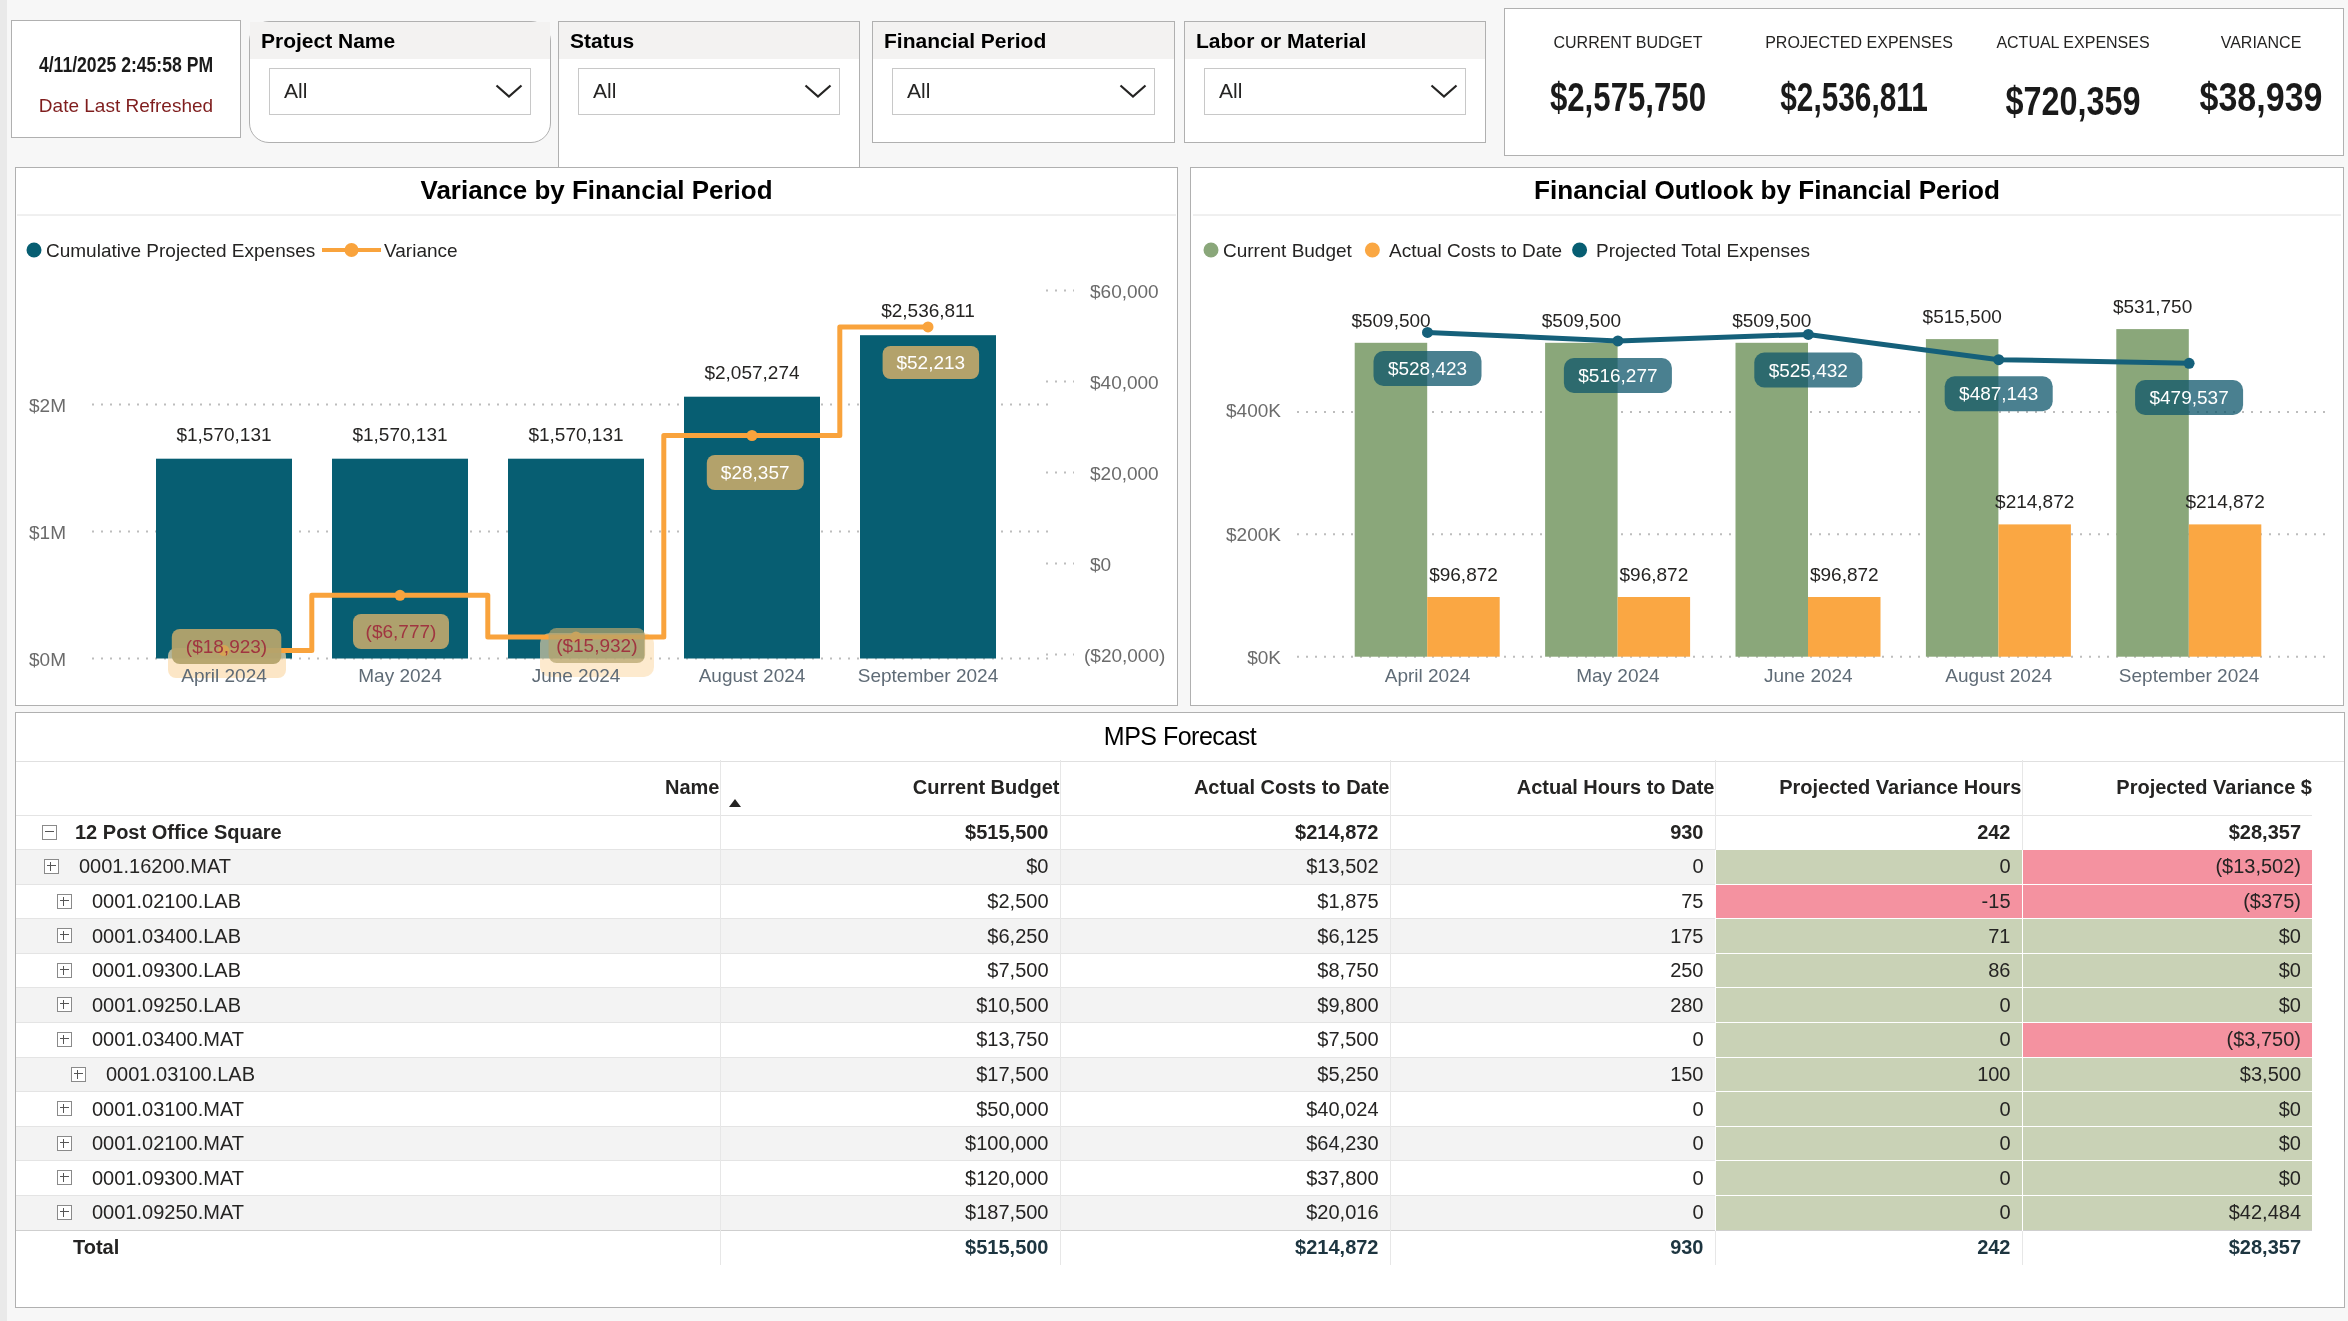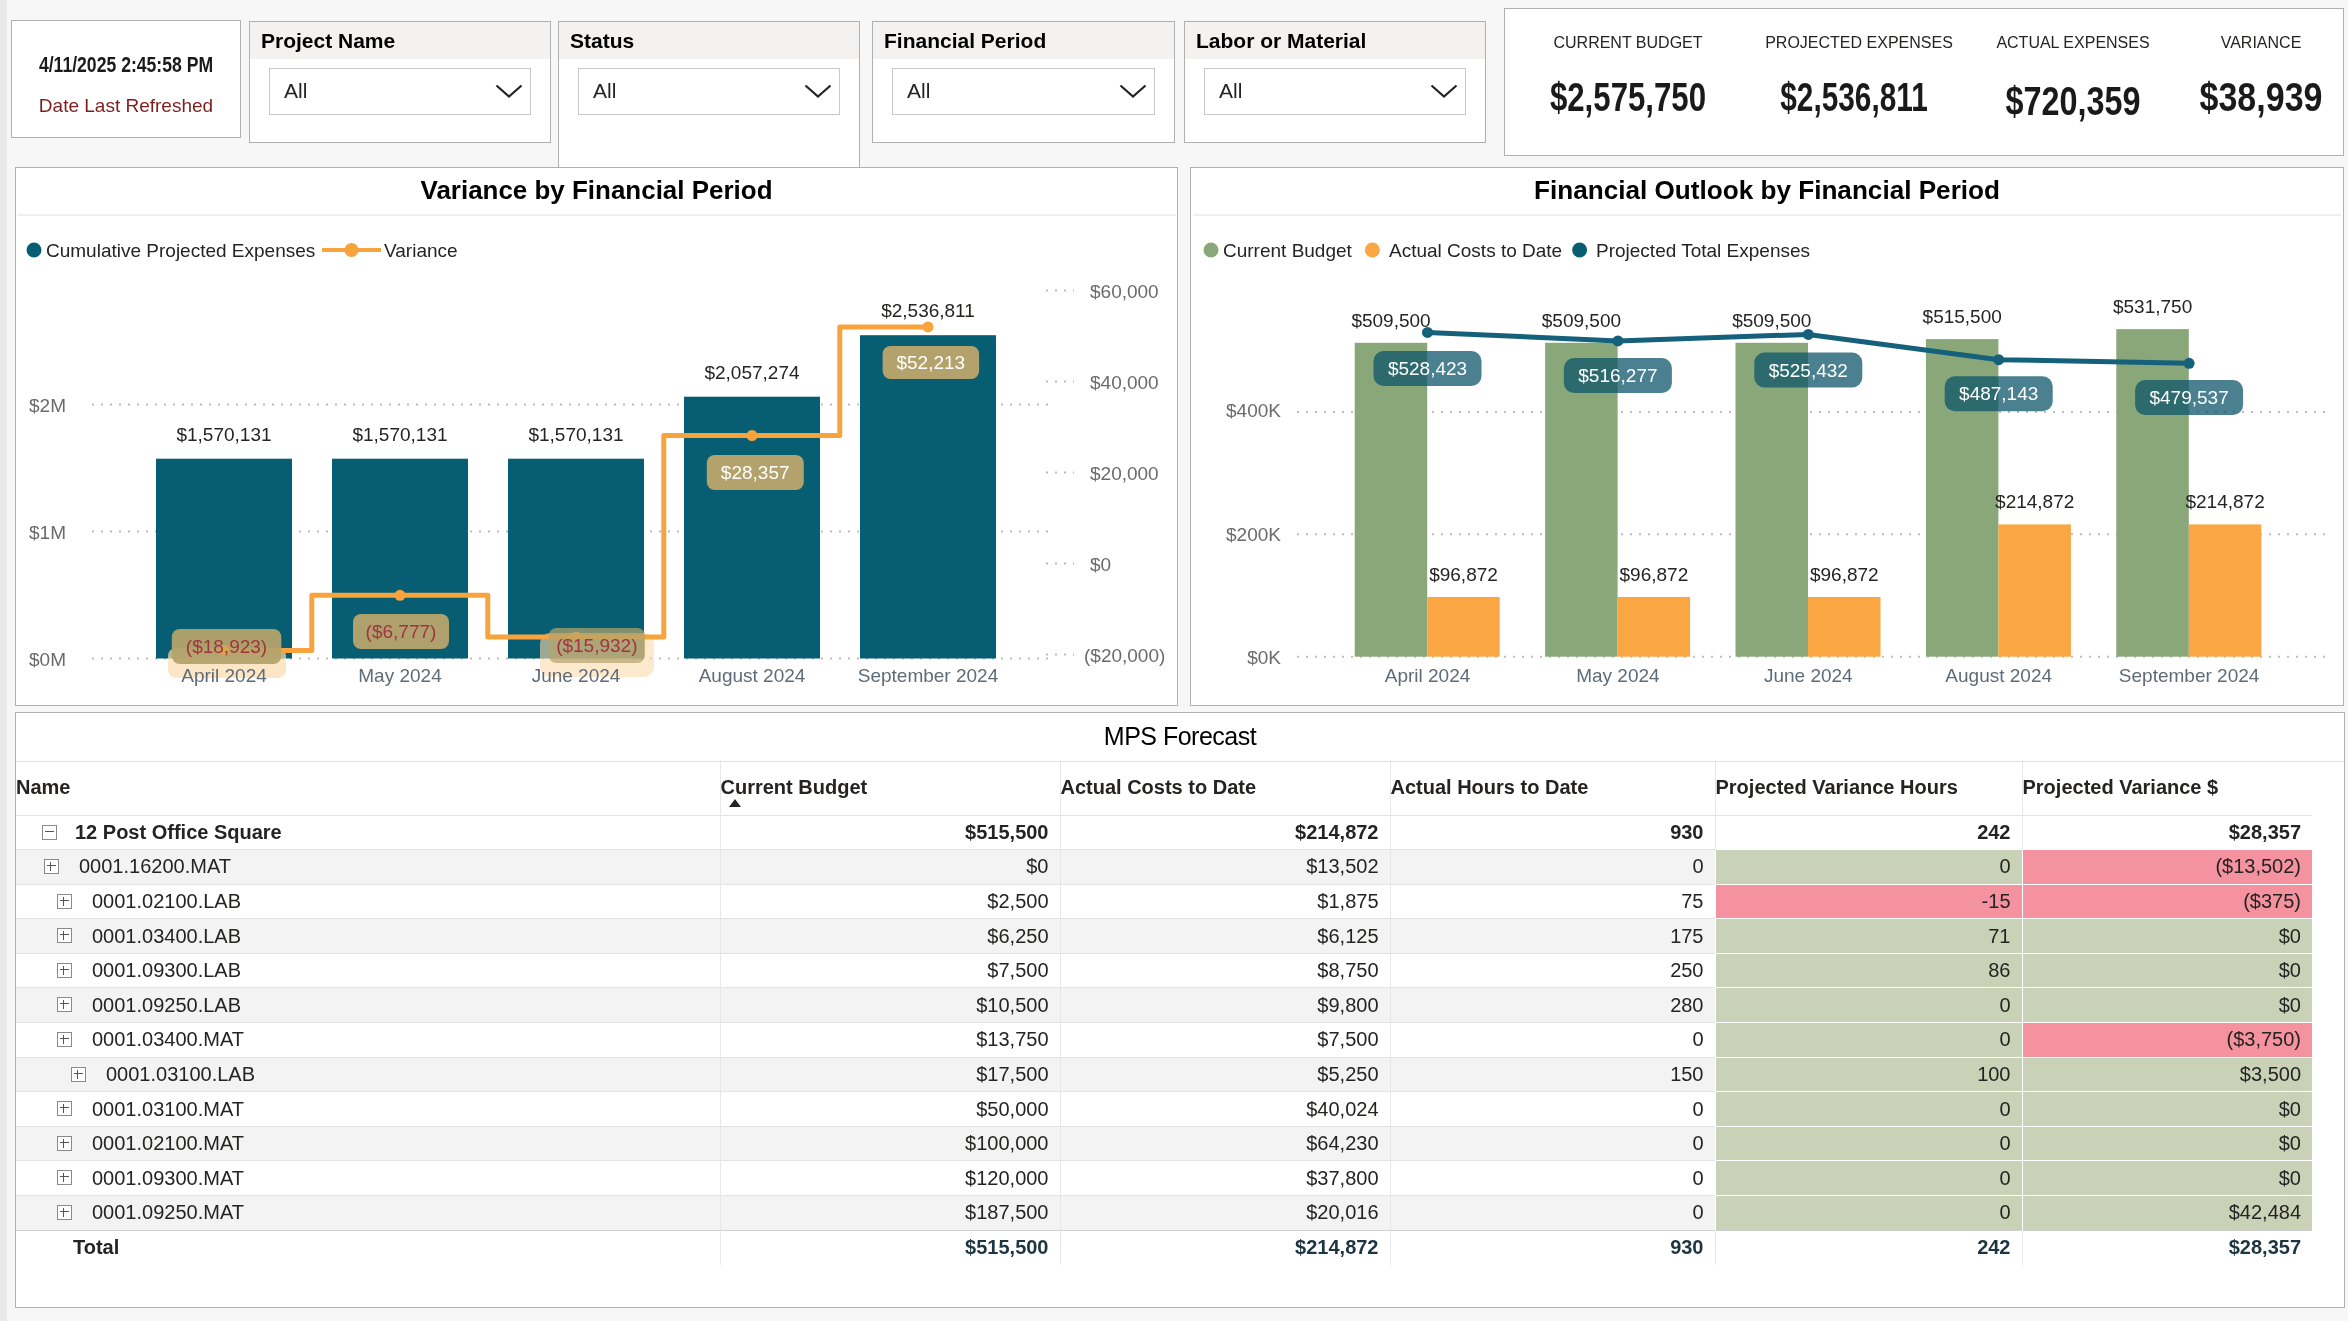--- a/index.html
+++ b/index.html
@@ -7,21 +7,21 @@
 .box{position:absolute;background:#fff;border:1px solid #b0b0b0;box-sizing:border-box;}
 .slicer .hdr{position:absolute;left:0;top:0;right:0;height:37px;background:#f3f2f1;}
 .slicer .hdr span{position:absolute;left:11px;top:7px;font-size:21px;font-weight:700;color:#000;}
 .slicer .dd{position:absolute;left:19px;right:19px;top:46px;height:45px;border:1px solid #c8c8c8;background:#fff;}
 .slicer .dd .all{position:absolute;left:14px;top:10px;font-size:21px;color:#252423;}
 .slicer .dd svg{position:absolute;right:7px;top:15px;}
 .kpi-label{position:absolute;font-size:16px;color:#252423;transform:translateX(-50%);white-space:nowrap;}
 .kpi-value{position:absolute;font-size:40px;font-weight:600;color:#1a1a1a;transform:translateX(-50%) scaleX(.70);white-space:nowrap;}
 table.mps{position:absolute;left:16px;top:760px;width:2296px;border-collapse:collapse;table-layout:fixed;font-size:20px;color:#252423;}
 table.mps td,table.mps th{padding:0 11px 0 0;overflow:hidden;white-space:nowrap;box-sizing:border-box;}
-table.mps th{font-weight:700;text-align:left;height:55px;padding:0;}
+table.mps th{font-weight:700;text-align:right;height:55px;padding:0;}
 table.mps td{height:34.6px;text-align:right;border-top:1px solid #e4e4e4;border-left:1px solid #e7e7e7;}
 table.mps td.nm,table.mps th:first-child{border-left:none;}
 table.mps th{border-left:1px solid #e7e7e7;}
 table.mps td.nm{text-align:left;padding:0;}
 tr.gray td{background:#f3f3f3;}
 tr.gray td.grn,tr.wht td.grn{background:#c9d2b6;border-top:1px solid #fff;border-left:1px solid #fff;}
 tr.gray td.pnk,tr.wht td.pnk{background:#f492a0;border-top:1px solid #fff;border-left:1px solid #fff;}
 .eicon{display:inline-block;width:13px;height:13px;border:1px solid #8a8a8a;background:#fff;position:relative;vertical-align:middle;margin-top:-3px;}
 .eicon:before{content:"";position:absolute;left:2px;right:2px;top:5px;height:1px;background:#555;}
 .eicon.plus:after{content:"";position:absolute;top:2px;bottom:2px;left:5px;width:1px;background:#555;}
@@ -29,21 +29,21 @@
 </head>
 <body>
 
 <div style="position:absolute;left:0;top:0;width:7px;height:1321px;background:#e9e9e9;"></div>
 
 <div class="box" style="left:11px;top:20px;width:230px;height:118px;">
  <div style="position:absolute;left:0;right:0;top:31px;text-align:center;font-size:22px;font-weight:700;color:#1a1a1a;transform:scaleX(.8);">4/11/2025 2:45:58 PM</div>
  <div style="position:absolute;left:0;right:0;top:74px;text-align:center;font-size:19px;color:#7f1d1d;">Date Last Refreshed</div>
 </div>
 
-<div class="box slicer" style="left:249px;top:21px;width:302px;height:122px;">
+<div class="box slicer" style="left:249px;top:21px;width:302px;height:122px;border-radius:20px;">
  <div class="hdr">
       <span>Project Name</span>
     </div>
  <div class="dd">
       <span class="all">All</span>
       <svg width="28" height="14" viewBox="0 0 28 14">
         <path d="M1.5 1.5 L14 12.5 L26.5 1.5" fill="none" stroke="#252423" stroke-width="2.2"></path>
       </svg>
     </div>
 </div>

